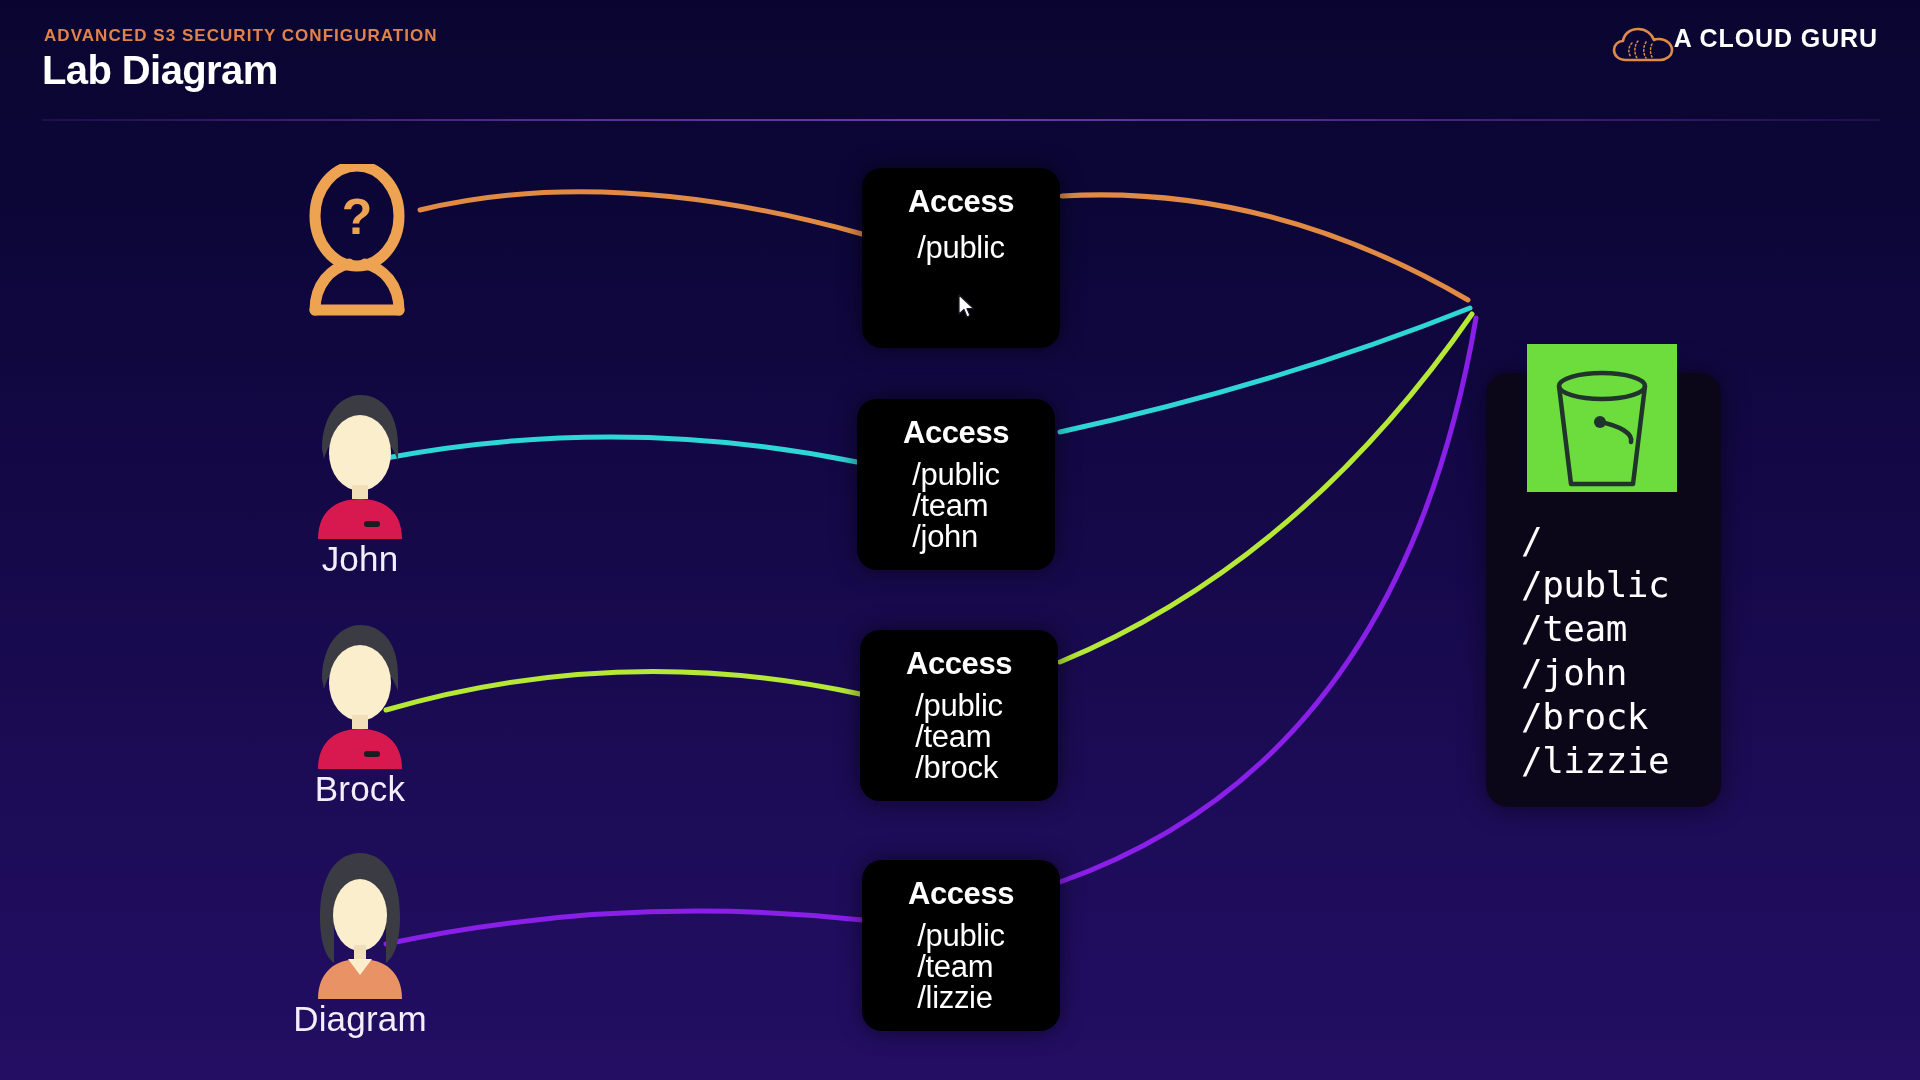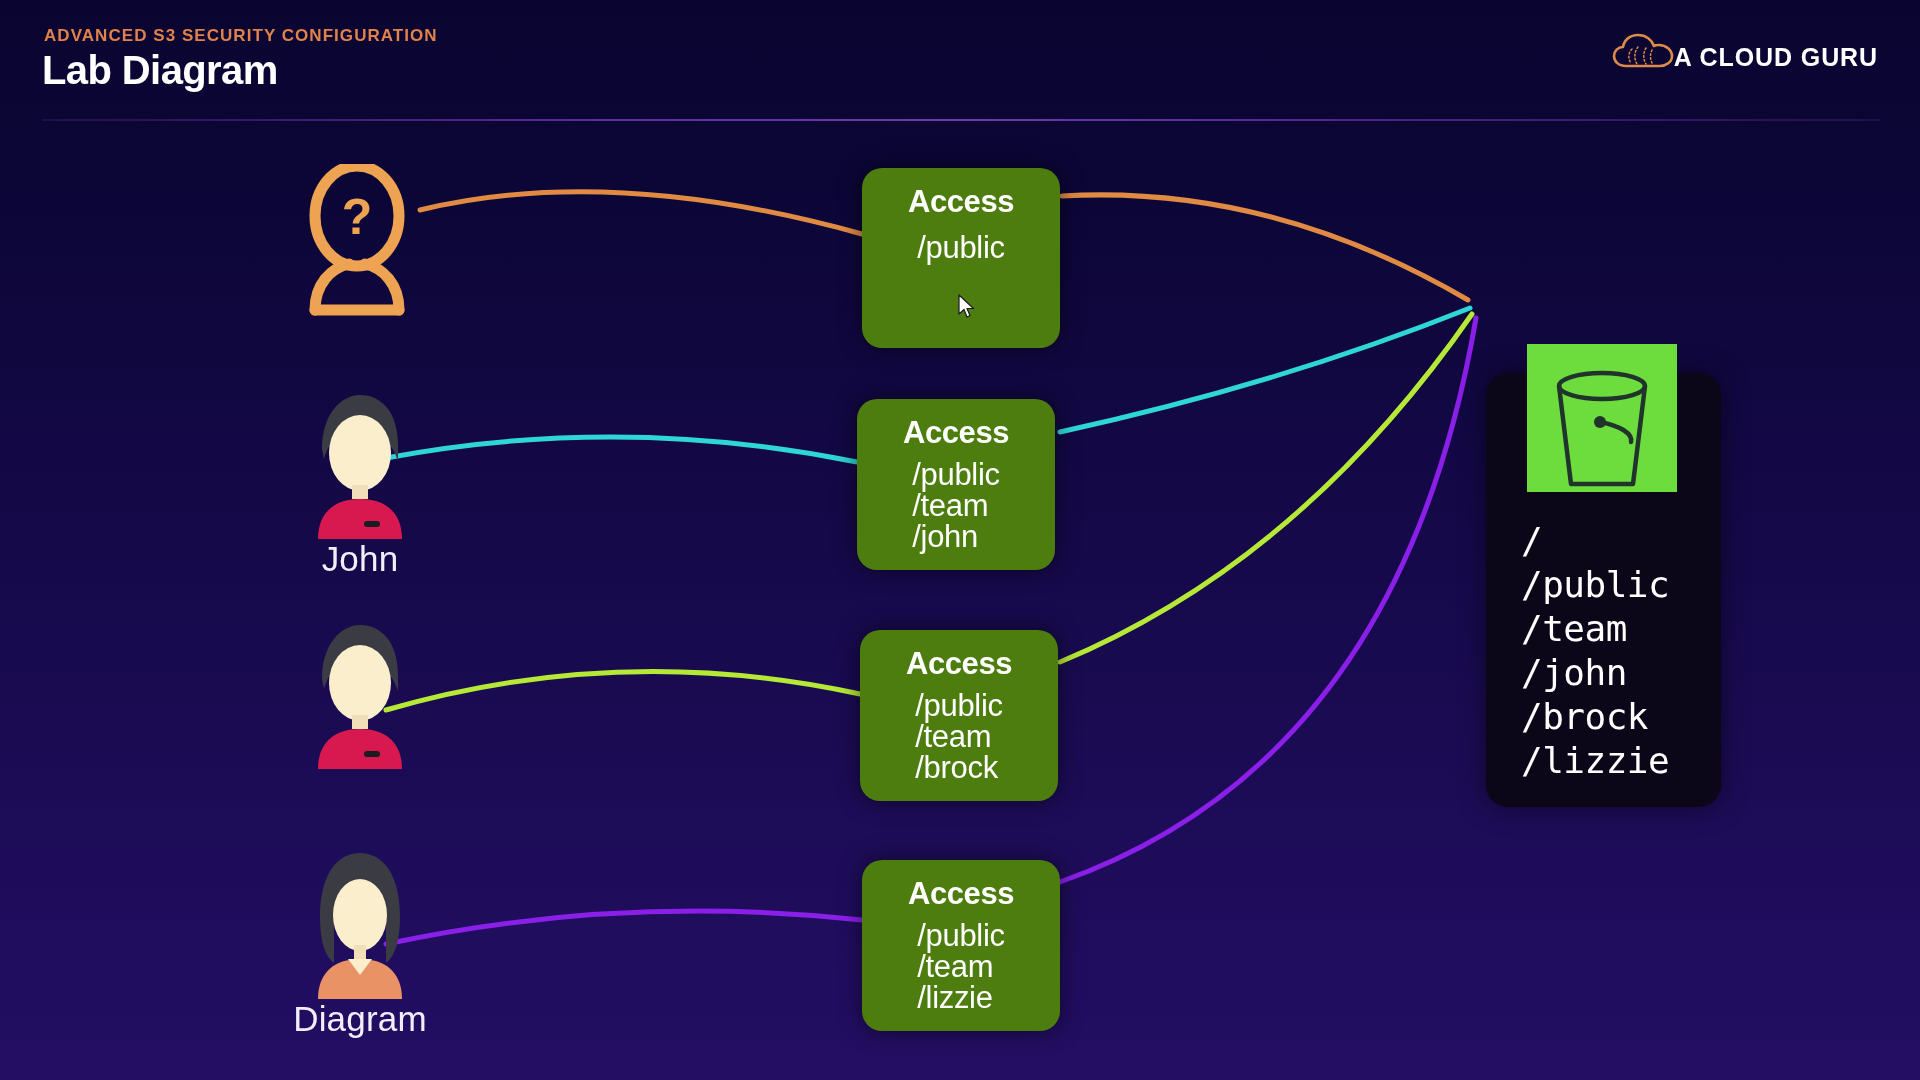--- a/index.html
+++ b/index.html
@@ -38,22 +38,22 @@
     text-align:center;
   }
   #divider {
     position:absolute; left:42px; top:119px; width:1838px; height:2px;
     background:linear-gradient(90deg, rgba(108,58,180,.18) 0%, rgba(140,70,210,.62) 30%,
                rgba(150,80,220,.70) 50%, rgba(130,66,200,.55) 72%, rgba(100,54,170,.20) 100%);
   }
 
   
   #brand {
-    position:absolute; right:42px; top:30px;
-    display:flex; align-items:flex-end; gap:0;
+    position:absolute; right:42px; top:24px;
+    display:flex; align-items:flex-start; gap:0;
   }
   #brand-logo { width:62px; height:42px; display:block; }
   #brand-name {
     font-size:25px; font-weight:bold; letter-spacing:.9px; color:#ffffff;
   }
 
   
   #stage { position:absolute; left:0; top:122px; width:1920px; height:958px; }
   #wires { position:absolute; left:0; top:0; width:1920px; height:958px; }
 
@@ -66,21 +66,21 @@
   }
   #person-anon   { left:242px; top:22px; }
   #person-john   { left:245px; top:245px; }
   #person-brock  { left:245px; top:475px; }
   #person-lizzie { left:245px; top:705px; }
 
   
   .access-card {
     position:absolute;
     width:198px;
-    background:#4d7c0f;
+    background:#000000;
     border-radius:20px;
     box-shadow:0 0 22px rgba(0,0,0,.55);
     padding:16px 0 18px 0;
     text-align:center;
   }
   .access-title {
     font-size:31px; font-weight:bold; color:#ffffff; letter-spacing:-.4px;
     line-height:1.15; margin-bottom:8px;
   }
   .access-paths { display:inline-block; text-align:left; }
@@ -203,20 +203,21 @@
     <div class="avatar-wrap">
       <svg width="96" height="152" viewBox="0 0 96 152">
         <path d="M10 62 C10 26 30 8 48 8 C70 8 86 26 86 58 L86 74 C80 56 70 46 50 44
                  C32 42 18 50 12 72 Z" fill="#3b3b44"></path>
         <ellipse cx="48" cy="66" rx="31" ry="38" fill="#faeecd"></ellipse>
         <path d="M40 98 L56 98 L56 112 L40 112 Z" fill="#f0dfb9"></path>
         <path d="M6 152 C6 126 22 112 48 112 C74 112 90 126 90 152 Z" fill="#d7194f"></path>
         <rect x="52" y="134" width="16" height="6" rx="3" fill="#1b1b22"></rect>
       </svg>
     </div>
+    <div class="person-name">Brock</div>
   </div>
 
   <div class="person" id="person-lizzie">
     <div class="avatar-wrap">
       <svg width="96" height="152" viewBox="0 0 96 152">
         <path d="M8 70 C8 26 26 6 48 6 C70 6 88 26 88 70 C88 96 82 110 74 116
                  L74 68 C74 50 62 42 48 42 C34 42 22 50 22 68 L22 116 C14 110 8 96 8 70 Z" fill="#3b3b44"></path>
         <ellipse cx="48" cy="68" rx="27" ry="36" fill="#faeecd"></ellipse>
         <path d="M42 98 L54 98 L54 112 L42 112 Z" fill="#f0dfb9"></path>
         <path d="M6 152 C6 126 22 112 48 112 C74 112 90 126 90 152 Z" fill="#e89265"></path>

